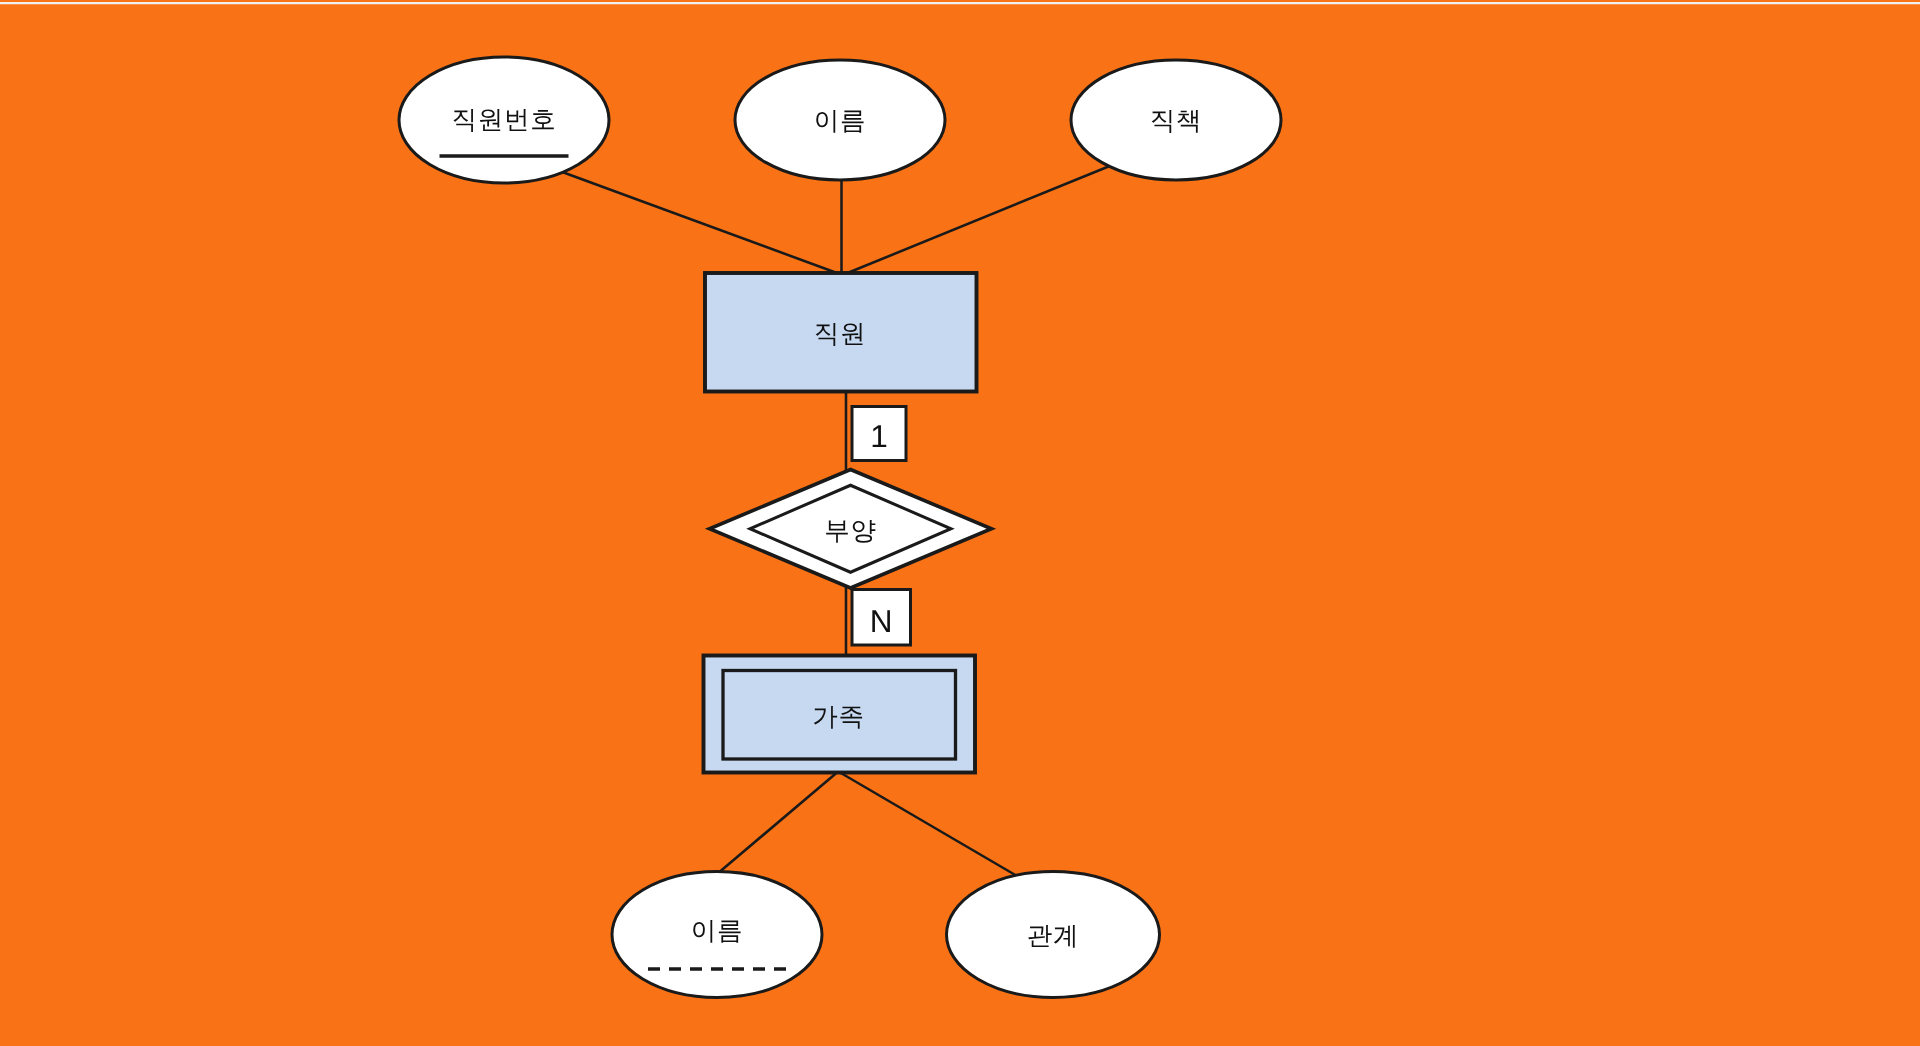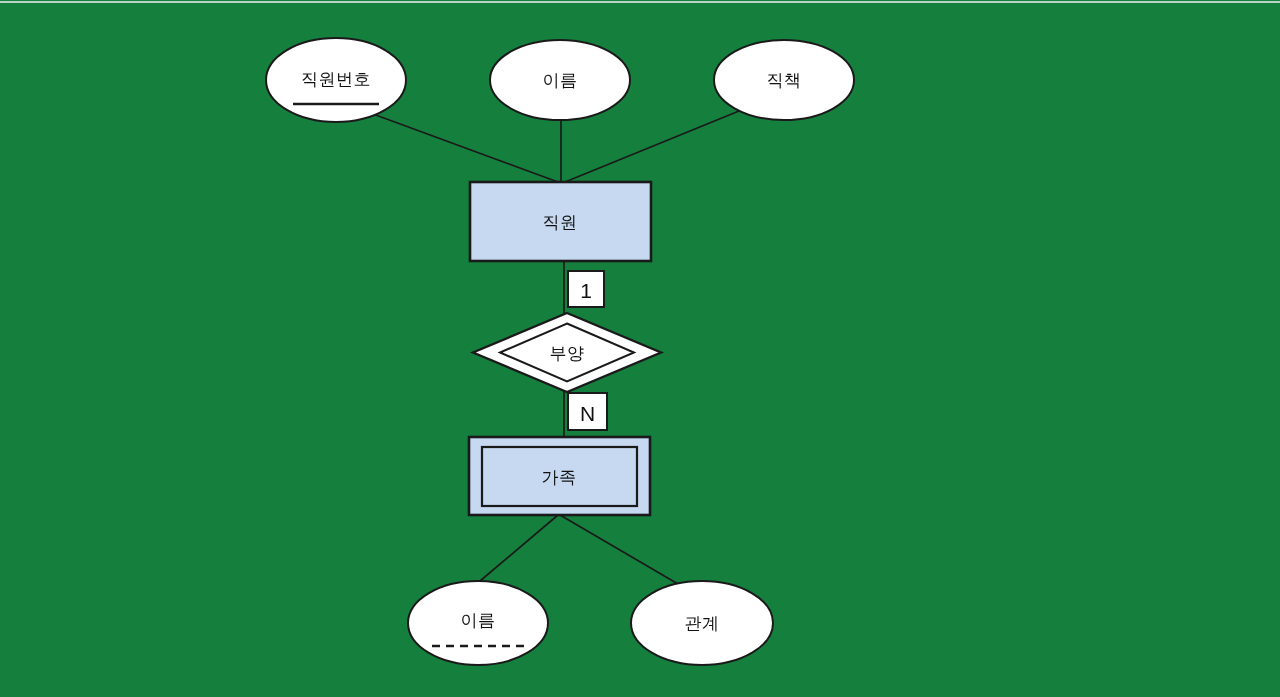--- a/index.html
+++ b/index.html
@@ -8,21 +8,21 @@
     background: #ffffff;
     width: 1280px;
     height: 697px;
     overflow: hidden;
     font-family: "Liberation Sans", "DejaVu Sans", sans-serif;
   }
   .canvas {
     position: relative;
     width: 1280px;
     height: 697px;
-    background: #15803d;
+    background: #f97316;
   }
   svg text {
     font-family: "Liberation Sans", "DejaVu Sans", sans-serif;
     fill: #111111;
   }
   .shape-label { font-size: 17px; letter-spacing: 0.5px; }
   .cardinality-label { font-size: 21px; }
 </style>
 </head>
 <body>

